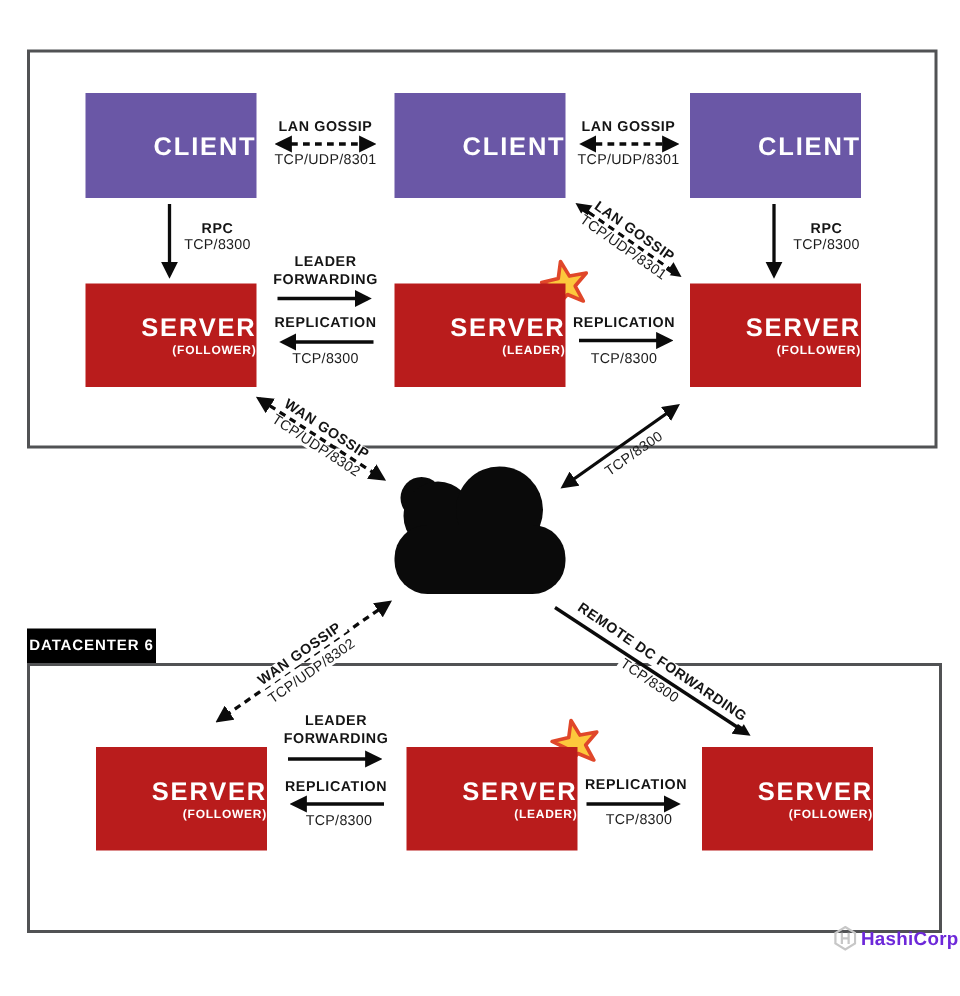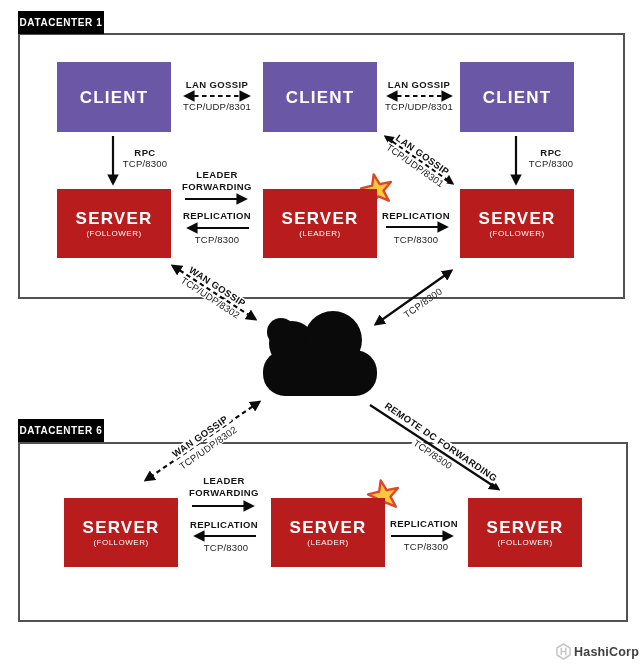--- a/index.html
+++ b/index.html
@@ -3,44 +3,43 @@
 <meta charset="utf-8">
 <style>
   html,body{margin:0;padding:0;background:#fff;}
   .stage{position:relative;width:640px;height:664px;background:#ffffff;
          font-family:"Liberation Sans",sans-serif;overflow:hidden;}
   .dcbox{position:absolute;border:2px solid #515254;box-sizing:border-box;background:transparent;}
   .dctag{position:absolute;width:86px;height:23px;background:#000;color:#fff;
          font-size:10px;font-weight:700;letter-spacing:.6px;
          display:flex;align-items:center;justify-content:center;}
   svg.lines{position:absolute;left:0;top:0;}
-  .node{position:absolute;display:flex;flex-direction:column;align-items:center;justify-content:center;color:#fff;}
+  .node{position:absolute;display:flex;flex-direction:column;align-items:flex-end;justify-content:center;color:#fff;}
   .client{width:114px;height:70px;background:#6a57a6;}
   .server{width:114px;height:69px;background:#b91c1c;}
   .title{font-size:17px;font-weight:700;letter-spacing:1.2px;line-height:1;}
-  .role{font-size:8px;font-weight:400;letter-spacing:.5px;margin-top:3px;line-height:1;}
+  .role{font-size:8px;font-weight:700;letter-spacing:.5px;margin-top:3px;line-height:1;}
   .hl{position:absolute;transform:translateX(-50%);white-space:nowrap;line-height:1;text-align:center;}
   .elabel{font-size:9.5px;font-weight:700;letter-spacing:.4px;color:#141414;}
   .eport{font-size:9.5px;font-weight:500;letter-spacing:.2px;color:#1c1c1c;}
   .diag{position:absolute;display:flex;flex-direction:column;align-items:center;line-height:1;white-space:nowrap;}
   .diag>span{padding:0 2px;line-height:1;}
   .bg{background:#ffffff;}
   .inet{position:absolute;left:249px;top:352px;width:140px;text-align:center;color:#fff;
         font-size:12.5px;font-weight:700;letter-spacing:1.4px;}
-  .logo{position:absolute;left:556px;top:643px;display:flex;align-items:center;gap:3px;
-        color:#404040;font-size:12.5px;font-weight:600;letter-spacing:.2px;}
+  .logo{position:absolute;left:556px;top:617px;display:flex;align-items:center;gap:3px;
+        color:#6d28d9;font-size:12.5px;font-weight:600;letter-spacing:.2px;}
 </style>
 </head>
 <body>
 
 <div class="stage">
 
   <div class="dcbox" style="left:18px;top:33px;width:607px;height:266px"></div>
   <div class="dcbox" style="left:18px;top:442px;width:610px;height:180px"></div>
-  <div class="dctag" style="left:18px;top:11px">DATACENTER 1</div>
   <div class="dctag" style="left:18px;top:419px">DATACENTER 6</div>
 
   <svg class="lines" width="640" height="664" viewBox="0 0 640 664">
     <defs>
       <marker id="ah" viewBox="0 0 10 10" refX="7.5" refY="5" markerWidth="5.2" markerHeight="5.2" orient="auto-start-reverse">
         <path d="M0,0 L10,5 L0,10 z" fill="#0b0b0b"></path>
       </marker>
     </defs>
     <g stroke="#0b0b0b" stroke-width="2.2" fill="none">
 

